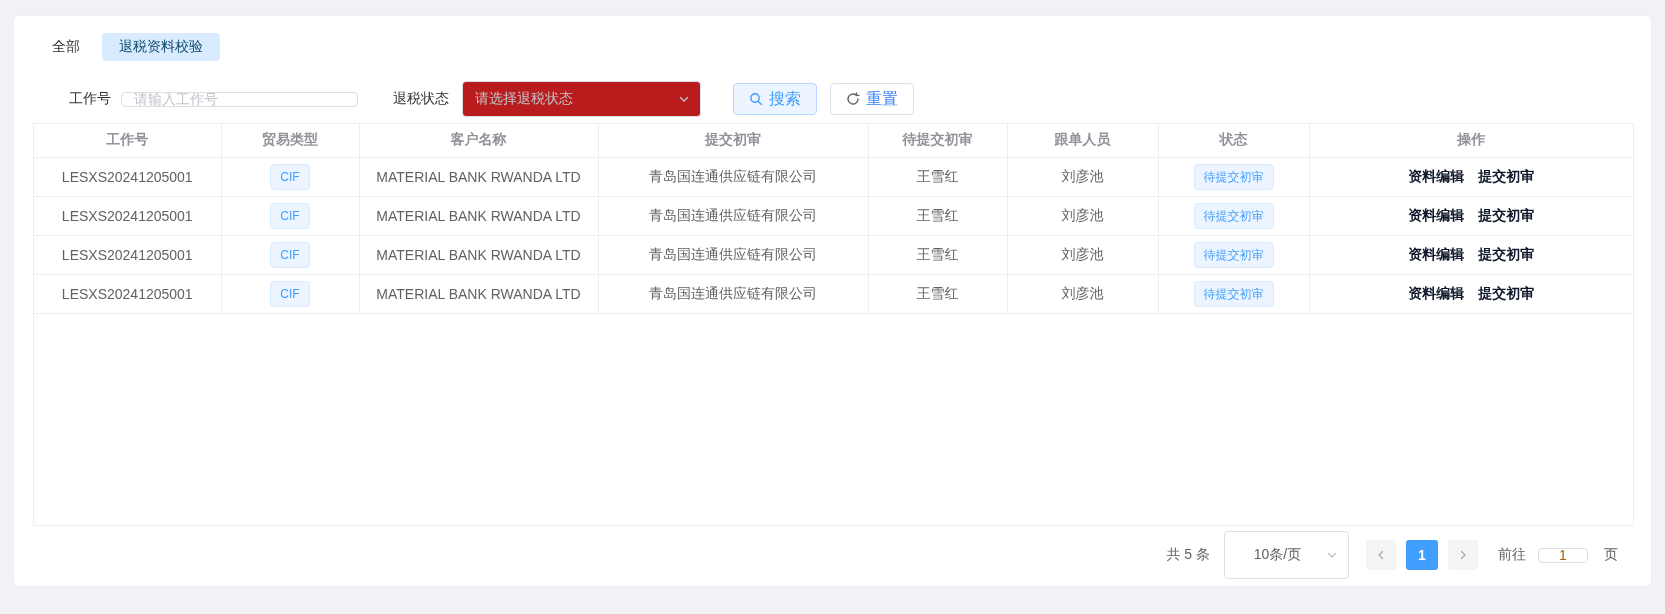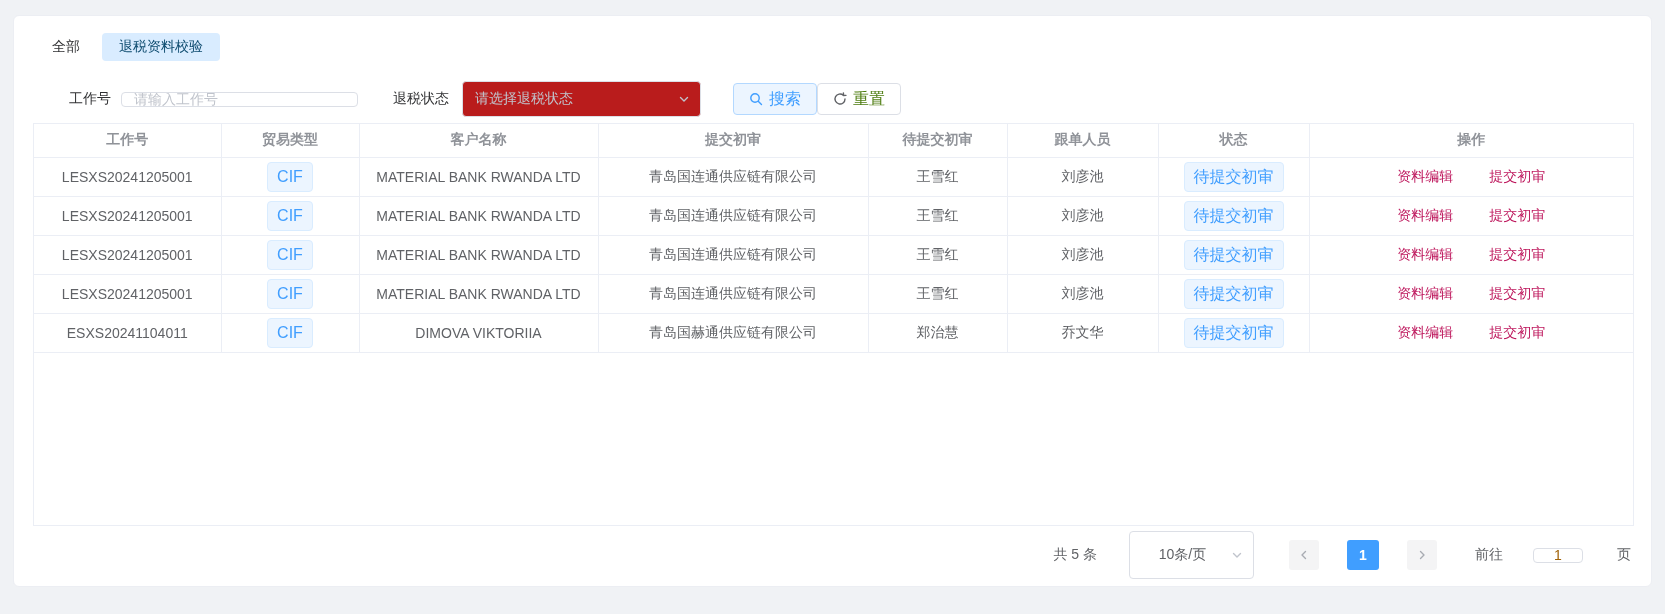--- a/index.html
+++ b/index.html
@@ -26,38 +26,38 @@
   .status-label { margin-left:35px; }
   .select { position:relative; width:239px; height:36px; margin-left:13px;
     border:1px solid #dcdfe6; border-radius:4px; background:#b91c1c; display:flex;
     align-items:center; padding:0 30px 0 12px; cursor:pointer; }
   .select .ph { color:#c0c4cc; flex:1; white-space:nowrap; overflow:hidden; }
   .chev { position:absolute; right:10px; top:50%; transform:translateY(-50%); display:flex; }
 
   .btn { height:32px; display:flex; align-items:center; gap:6px; border-radius:4px;
     padding:0 15px; cursor:pointer; font-size:16px; border:1px solid transparent; background:#fff; }
   .btn-search { margin-left:32px; background:#ecf5ff; border-color:#b3d8ff; color:#409eff; }
-  .btn-reset { border-color:#dcdfe6; color:#4d7c0f; }
+  .btn-reset { margin-left:13px; border-color:#dcdfe6; color:#3b82f6; }
 
   
   .table-wrap { position:absolute; left:19px; top:107px; width:1601px; height:403px;
     border:1px solid #ebeef5; background:#fff; overflow:hidden; }
   table { width:100%; border-collapse:collapse; table-layout:fixed; }
   th, td { border-bottom:1px solid #ebeef5; border-right:1px solid #ebeef5;
     text-align:center; vertical-align:middle; white-space:nowrap; overflow:hidden; }
   th:last-child, td:last-child { border-right:none; }
   th { height:33px; color:#909399; font-weight:600; font-size:14px; background:#fff; }
   td { height:39px; color:#606266; font-size:14px; }
   .tag { display:inline-block; background:#ecf5ff; border:1px solid #d9ecff; color:#409eff;
-    border-radius:4px; font-size:16px; line-height:1; padding:6px 9px; }
-  .link { color:#be185d; cursor:pointer; text-decoration:none; margin:0 18px; font-weight:400; }
-
-  
-  .pagination { position:absolute; right:20px; top:523px; height:32px; display:flex;
-    align-items:center; color:#606266;gap:18px; }
+    border-radius:4px; font-size:12px; line-height:1; padding:6px 9px; }
+  .link { color:#0f172a; cursor:pointer; text-decoration:none; margin:0 7px; font-weight:700; }
+
+  
+  .pagination { position:absolute; right:33px; top:523px; height:32px; display:flex;
+    align-items:center; color:#606266; }
   .pg-total { margin-right:14px; }
   .pg-size { position:relative; width:125px; height:48px; border:1px solid #dcdfe6;
     border-radius:4px; background:#fff; display:flex; align-items:center; justify-content:center;
     padding-right:18px; cursor:pointer; color:#606266; }
   .pg-btn { min-width:30px; height:30px; border:none; border-radius:3px; background:#f4f4f5;
     display:flex; align-items:center; justify-content:center; cursor:pointer; margin-left:10px; }
   .pg-btn:first-of-type { margin-left:17px; }
   .pg-num { min-width:32px; background:#409eff; color:#fff; font-weight:600; font-size:14px; }
   .pg-goto { margin-left:20px; }
   .goto-input { width:50px; margin-left:12px; text-align:center; }
@@ -165,30 +165,20 @@
           <tr>
             <td>LESXS20241205001</td>
             <td><span class="tag">CIF</span></td>
             <td>MATERIAL BANK RWANDA LTD</td>
             <td>青岛国连通供应链有限公司</td>
             <td>王雪红</td>
             <td>刘彦池</td>
             <td><span class="tag">待提交初审</span></td>
             <td><a class="link">资料编辑</a><a class="link">提交初审</a></td>
           </tr>
-          <tr>
-            <td>ESXS20241104011</td>
-            <td><span class="tag">CIF</span></td>
-            <td>DIMOVA VIKTORIIA</td>
-            <td>青岛国赫通供应链有限公司</td>
-            <td>郑治慧</td>
-            <td>乔文华</td>
-            <td><span class="tag">待提交初审</span></td>
-            <td><a class="link">资料编辑</a><a class="link">提交初审</a></td>
-          </tr>
         </tbody>
     </table>
   </div>
 
   <div class="pagination">
     <span class="pg-total">共 5 条</span>
     <div class="pg-size">
       <span>10条/页</span>
       <span class="chev">
         <svg width="12" height="12" viewBox="0 0 12 12">

